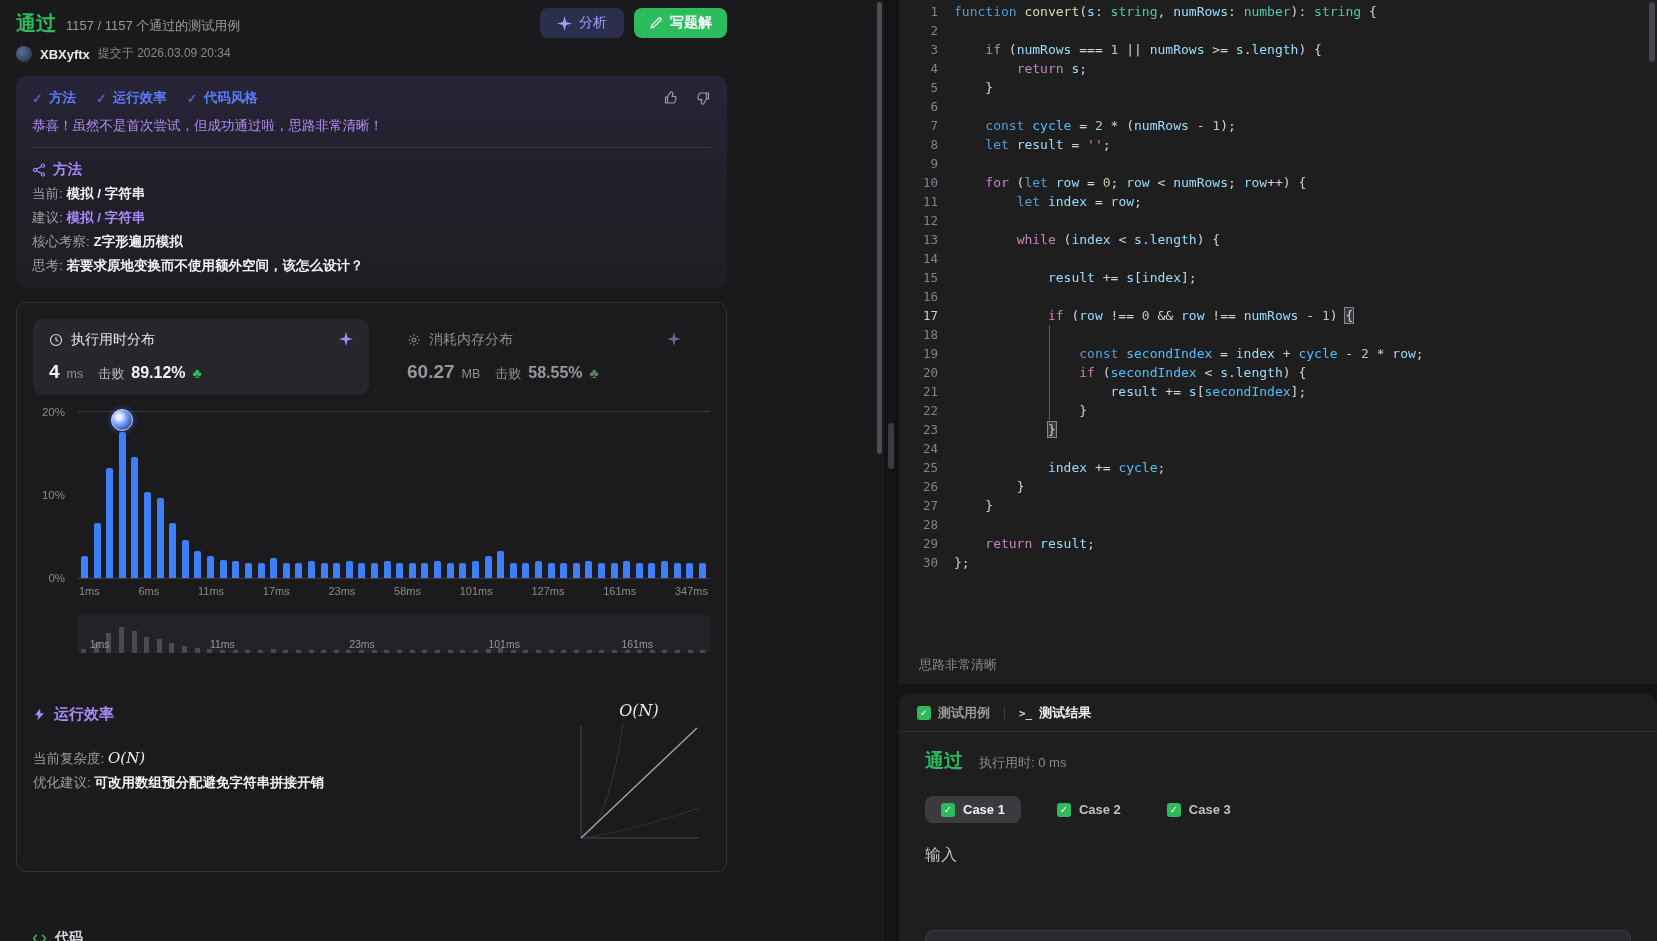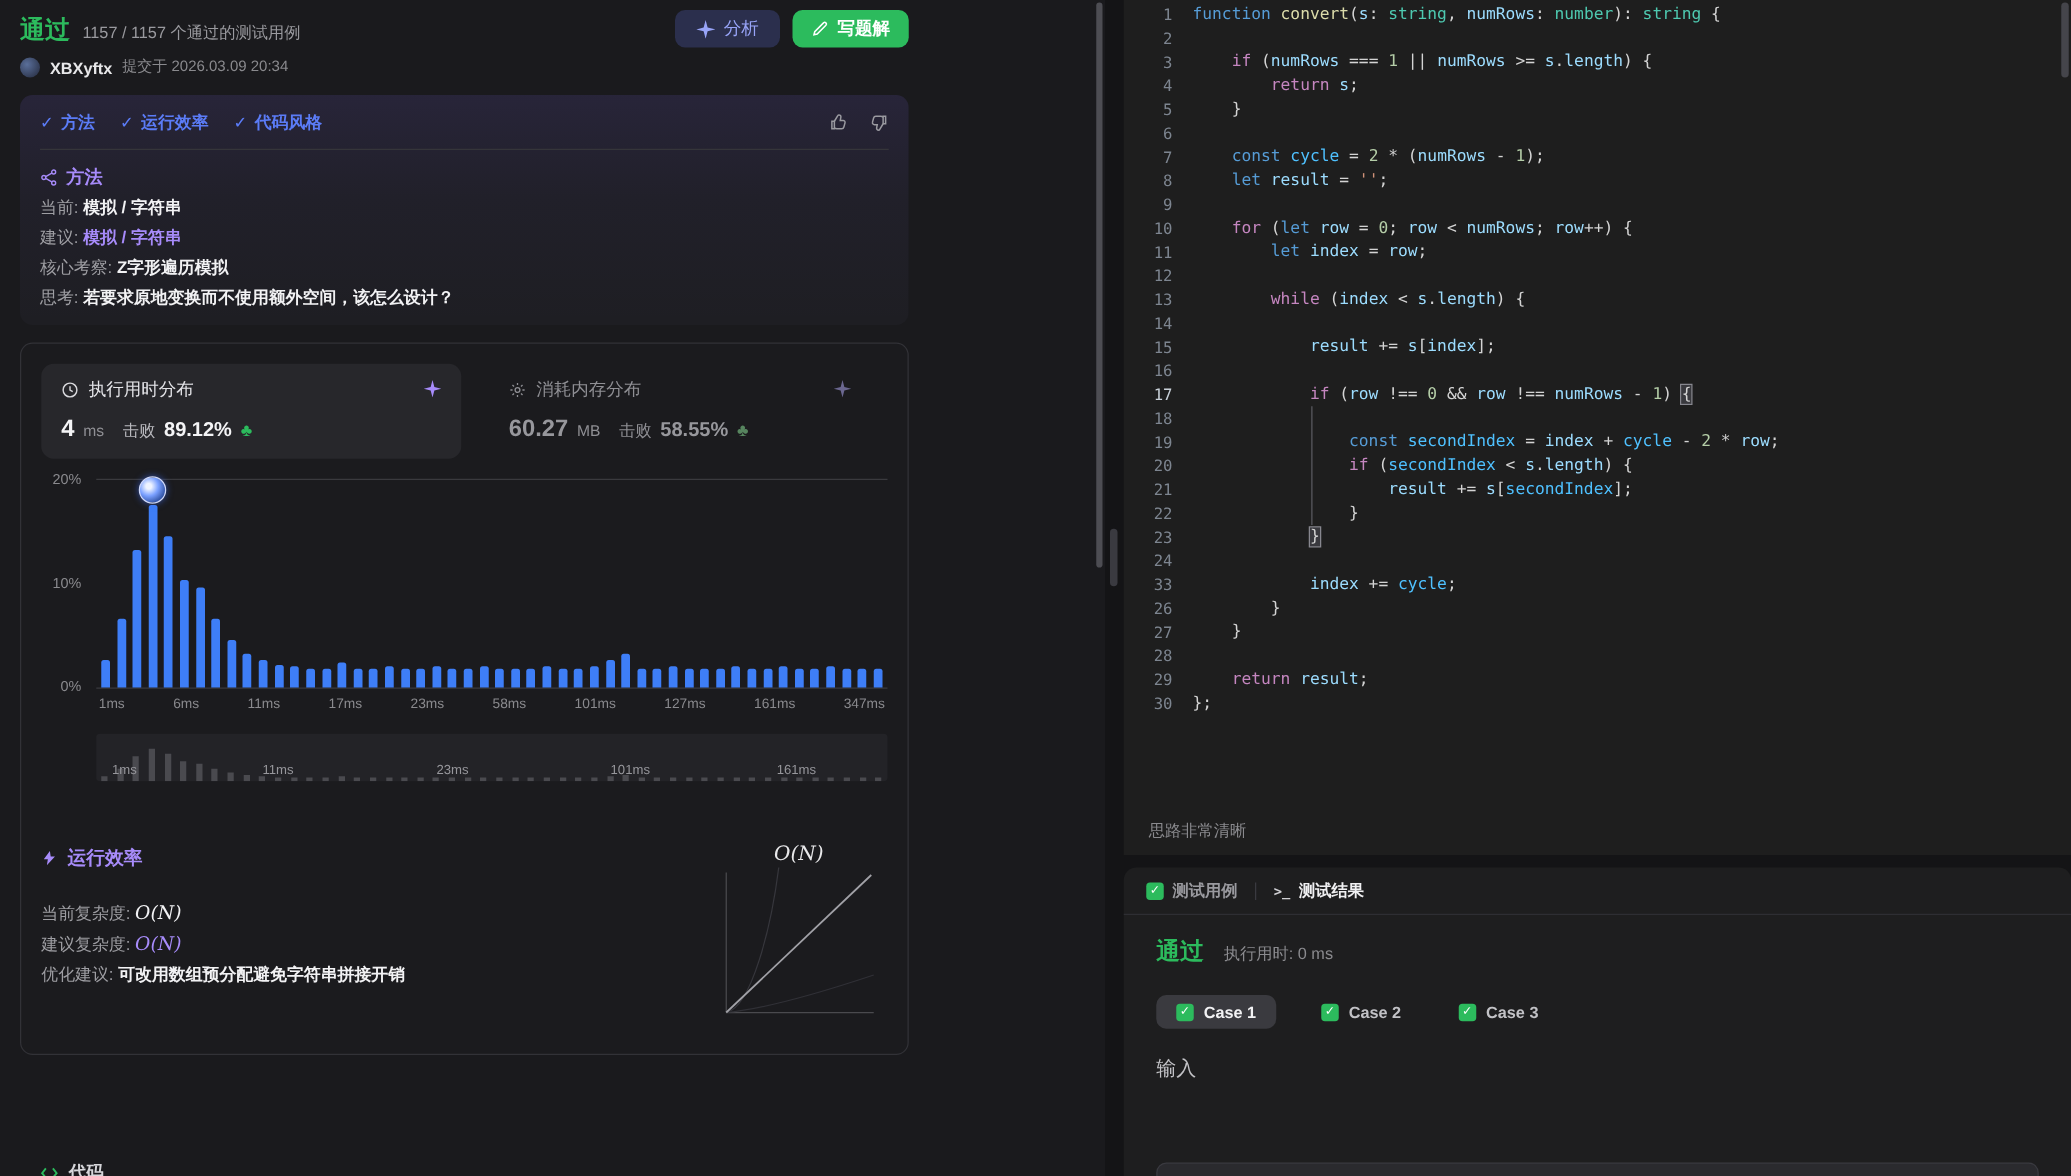--- a/index.html
+++ b/index.html
@@ -184,20 +184,21 @@
               </svg>
           </span>
           <span style="transform:rotate(180deg);display:inline-block">
             <svg width="16" height="16" viewBox="0 0 16 16" fill="none" stroke="currentColor" stroke-width="1.2">
                 <path d="M2.5 7h2v6h-2z"></path>
                 <path d="M4.5 12.2c.5.5 1.2.8 2 .8h3.8c.9 0 1.6-.6 1.8-1.4l.9-3.3c.3-1-.5-2-1.5-2H9.2l.5-2.6c.2-1-.6-1.8-1.5-1.8-.4 0-.8.2-1 .6L4.5 7"></path>
               </svg>
           </span>
         </div>
       </div>
+      <div class="congrats">恭喜！虽然不是首次尝试，但成功通过啦，思路非常清晰！</div>
       <div class="fb-divider"></div>
       <div class="method-title">
         <svg width="14" height="14" viewBox="0 0 16 16" fill="none" stroke="#a78bfa" stroke-width="1.3">
             <circle cx="12.5" cy="3" r="1.8"></circle>
             <circle cx="3.5" cy="8" r="1.8"></circle>
             <circle cx="12.5" cy="13" r="1.8"></circle>
             <path d="M5.2 7.2 L10.8 3.9 M5.2 8.8 L10.8 12.1"></path>
           </svg>
         <span>方法</span>
       </div>
@@ -398,23 +399,20 @@
 
       <div class="eff">
         <div class="eff-title">
           <svg width="13" height="15" viewBox="0 0 16 16">
               <path d="M8.5 1 L2.5 9 h4 l-1 6 L13.5 6.5 h-4.2 Z" fill="#a78bfa"></path>
             </svg>
           <span>运行效率</span>
         </div>
         <div class="eff-line">
           <span>当前复杂度:</span> <span class="onot">O(N)</span>
-        </div>
-        <div class="eff-line">
-          <span>建议复杂度:</span> <span class="onot purple">O(N)</span>
         </div>
         <div class="eff-line">
           <span>优化建议:</span> <span class="v-white">可改用数组预分配避免字符串拼接开销</span>
         </div>
         <div class="eff-graph">
           <div class="graph-label">O(N)</div>
           <svg width="132" height="122" viewBox="0 0 132 122">
             <path d="M8 118 L126 118" stroke="#4a4a4e" stroke-width="1"></path>
             <path d="M8 6 L8 118" stroke="#4a4a4e" stroke-width="1"></path>
             <path d="M8 118 C 28 114 44 50 50 2" stroke="#36363c" fill="none" stroke-width="1"></path>
@@ -458,21 +456,21 @@
       <div class="code-line"><span class="line-num">15</span><span class="line-text"><span class="tk-pl">            </span><span class="tk-va">result</span><span class="tk-op"> += </span><span class="tk-va">s</span><span class="tk-pu">[</span><span class="tk-va">index</span><span class="tk-pu">];</span></span></div>
       <div class="code-line"><span class="line-num">16</span><span class="line-text"></span></div>
       <div class="code-line"><span class="line-num active">17</span><span class="line-text"><span class="tk-pl">            </span><span class="tk-ct">if</span><span class="tk-pu"> (</span><span class="tk-va">row</span><span class="tk-op"> !== </span><span class="tk-nu">0</span><span class="tk-op"> &amp;&amp; </span><span class="tk-va">row</span><span class="tk-op"> !== </span><span class="tk-va">numRows</span><span class="tk-op"> - </span><span class="tk-nu">1</span><span class="tk-pu">) </span><span class="tk-bh">{</span></span></div>
       <div class="code-line"><span class="line-num">18</span><span class="line-text"></span></div>
       <div class="code-line"><span class="line-num">19</span><span class="line-text"><span class="tk-pl">                </span><span class="tk-kw">const</span><span class="tk-pl"> </span><span class="tk-vc">secondIndex</span><span class="tk-op"> = </span><span class="tk-va">index</span><span class="tk-op"> + </span><span class="tk-vc">cycle</span><span class="tk-op"> - </span><span class="tk-nu">2</span><span class="tk-op"> * </span><span class="tk-va">row</span><span class="tk-pu">;</span></span></div>
       <div class="code-line"><span class="line-num">20</span><span class="line-text"><span class="tk-pl">                </span><span class="tk-ct">if</span><span class="tk-pu"> (</span><span class="tk-vc">secondIndex</span><span class="tk-op"> &lt; </span><span class="tk-va">s</span><span class="tk-pu">.</span><span class="tk-va">length</span><span class="tk-pu">) {</span></span></div>
       <div class="code-line"><span class="line-num">21</span><span class="line-text"><span class="tk-pl">                    </span><span class="tk-va">result</span><span class="tk-op"> += </span><span class="tk-va">s</span><span class="tk-pu">[</span><span class="tk-vc">secondIndex</span><span class="tk-pu">];</span></span></div>
       <div class="code-line"><span class="line-num">22</span><span class="line-text"><span class="tk-pl">                </span><span class="tk-pu">}</span></span></div>
       <div class="code-line"><span class="line-num">23</span><span class="line-text"><span class="tk-pl">            </span><span class="tk-bh">}</span></span></div>
       <div class="code-line"><span class="line-num">24</span><span class="line-text"></span></div>
-      <div class="code-line"><span class="line-num">33</span><span class="line-text"><span class="tk-pl">            </span><span class="tk-va">index</span><span class="tk-op"> += </span><span class="tk-vc">cycle</span><span class="tk-pu">;</span></span></div>
+      <div class="code-line"><span class="line-num">25</span><span class="line-text"><span class="tk-pl">            </span><span class="tk-va">index</span><span class="tk-op"> += </span><span class="tk-vc">cycle</span><span class="tk-pu">;</span></span></div>
       <div class="code-line"><span class="line-num">26</span><span class="line-text"><span class="tk-pl">        </span><span class="tk-pu">}</span></span></div>
       <div class="code-line"><span class="line-num">27</span><span class="line-text"><span class="tk-pl">    </span><span class="tk-pu">}</span></span></div>
       <div class="code-line"><span class="line-num">28</span><span class="line-text"></span></div>
       <div class="code-line"><span class="line-num">29</span><span class="line-text"><span class="tk-pl">    </span><span class="tk-ct">return</span><span class="tk-pl"> </span><span class="tk-va">result</span><span class="tk-pu">;</span></span></div>
       <div class="code-line"><span class="line-num">30</span><span class="line-text"><span class="tk-pu">};</span></span></div>
     </div>
   <div class="restore-note">思路非常清晰</div>
 </div>
 
 <div id="test-panel">

